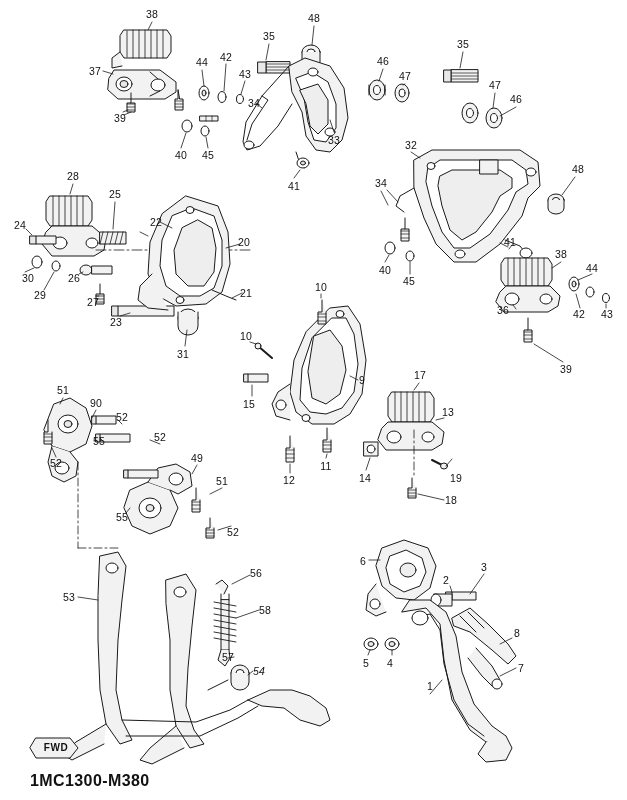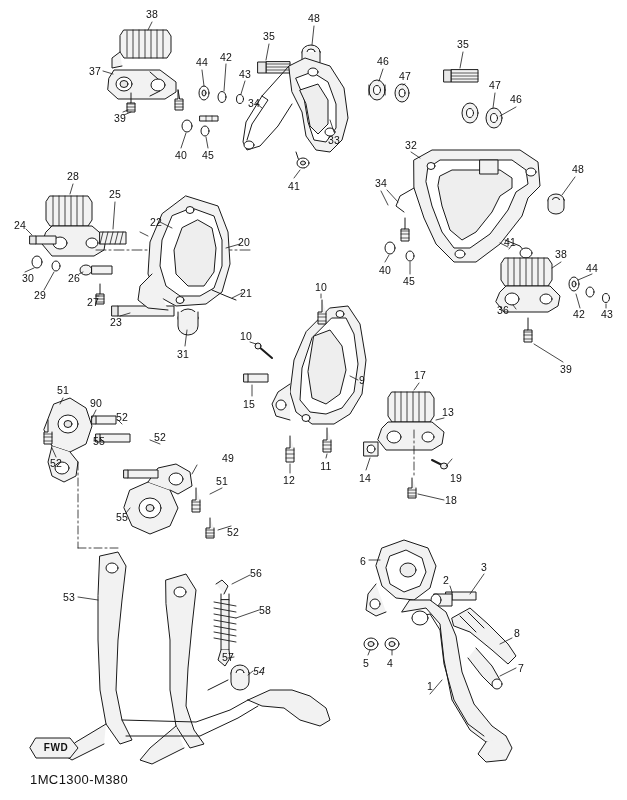--- a/index.html
+++ b/index.html
@@ -32,22 +32,22 @@
     white-space: nowrap;
     line-height: 1;
     transform: translate(-50%, -50%);
     letter-spacing: 0.2px;
   }
   .part-code {
     position: absolute;
     left: 30px;
     top: 772px;
     font-family: "Liberation Sans", sans-serif;
-    font-size: 13px;
-    font-weight: normal;
+    font-size: 16px;
+    font-weight: bold;
     color: #111111;
     letter-spacing: 0.4px;
   }
   .fwd-badge {
     position: absolute;
     left: 33px;
     top: 735px;
     width: 46px;
     height: 25px;
   }
@@ -515,21 +515,21 @@
   <div class="callout" style="left:566px; top:369px;">39</div>
   <div class="callout" style="left:249px; top:404px;">15</div>
   <div class="callout" style="left:420px; top:375px;">17</div>
   <div class="callout" style="left:448px; top:412px;">13</div>
   <div class="callout" style="left:63px; top:390px;">51</div>
   <div class="callout" style="left:96px; top:403px;">90</div>
   <div class="callout" style="left:122px; top:417px;">52</div>
   <div class="callout" style="left:99px; top:441px;">55</div>
   <div class="callout" style="left:160px; top:437px;">52</div>
   <div class="callout" style="left:56px; top:463px;">52</div>
-  <div class="callout" style="left:197px; top:458px;margin-left:31px;">49</div>
+  <div class="callout" style="left:197px; top:458px;">49</div>
   <div class="callout" style="left:326px; top:466px;">11</div>
   <div class="callout" style="left:365px; top:478px;">14</div>
   <div class="callout" style="left:456px; top:458px;margin-top:20px;">19</div>
   <div class="callout" style="left:289px; top:480px;">12</div>
   <div class="callout" style="left:222px; top:481px;">51</div>
   <div class="callout" style="left:122px; top:517px;">55</div>
   <div class="callout" style="left:233px; top:532px;">52</div>
   <div class="callout" style="left:451px; top:500px;">18</div>
   <div class="callout" style="left:363px; top:561px;">6</div>
   <div class="callout" style="left:484px; top:567px;">3</div>

